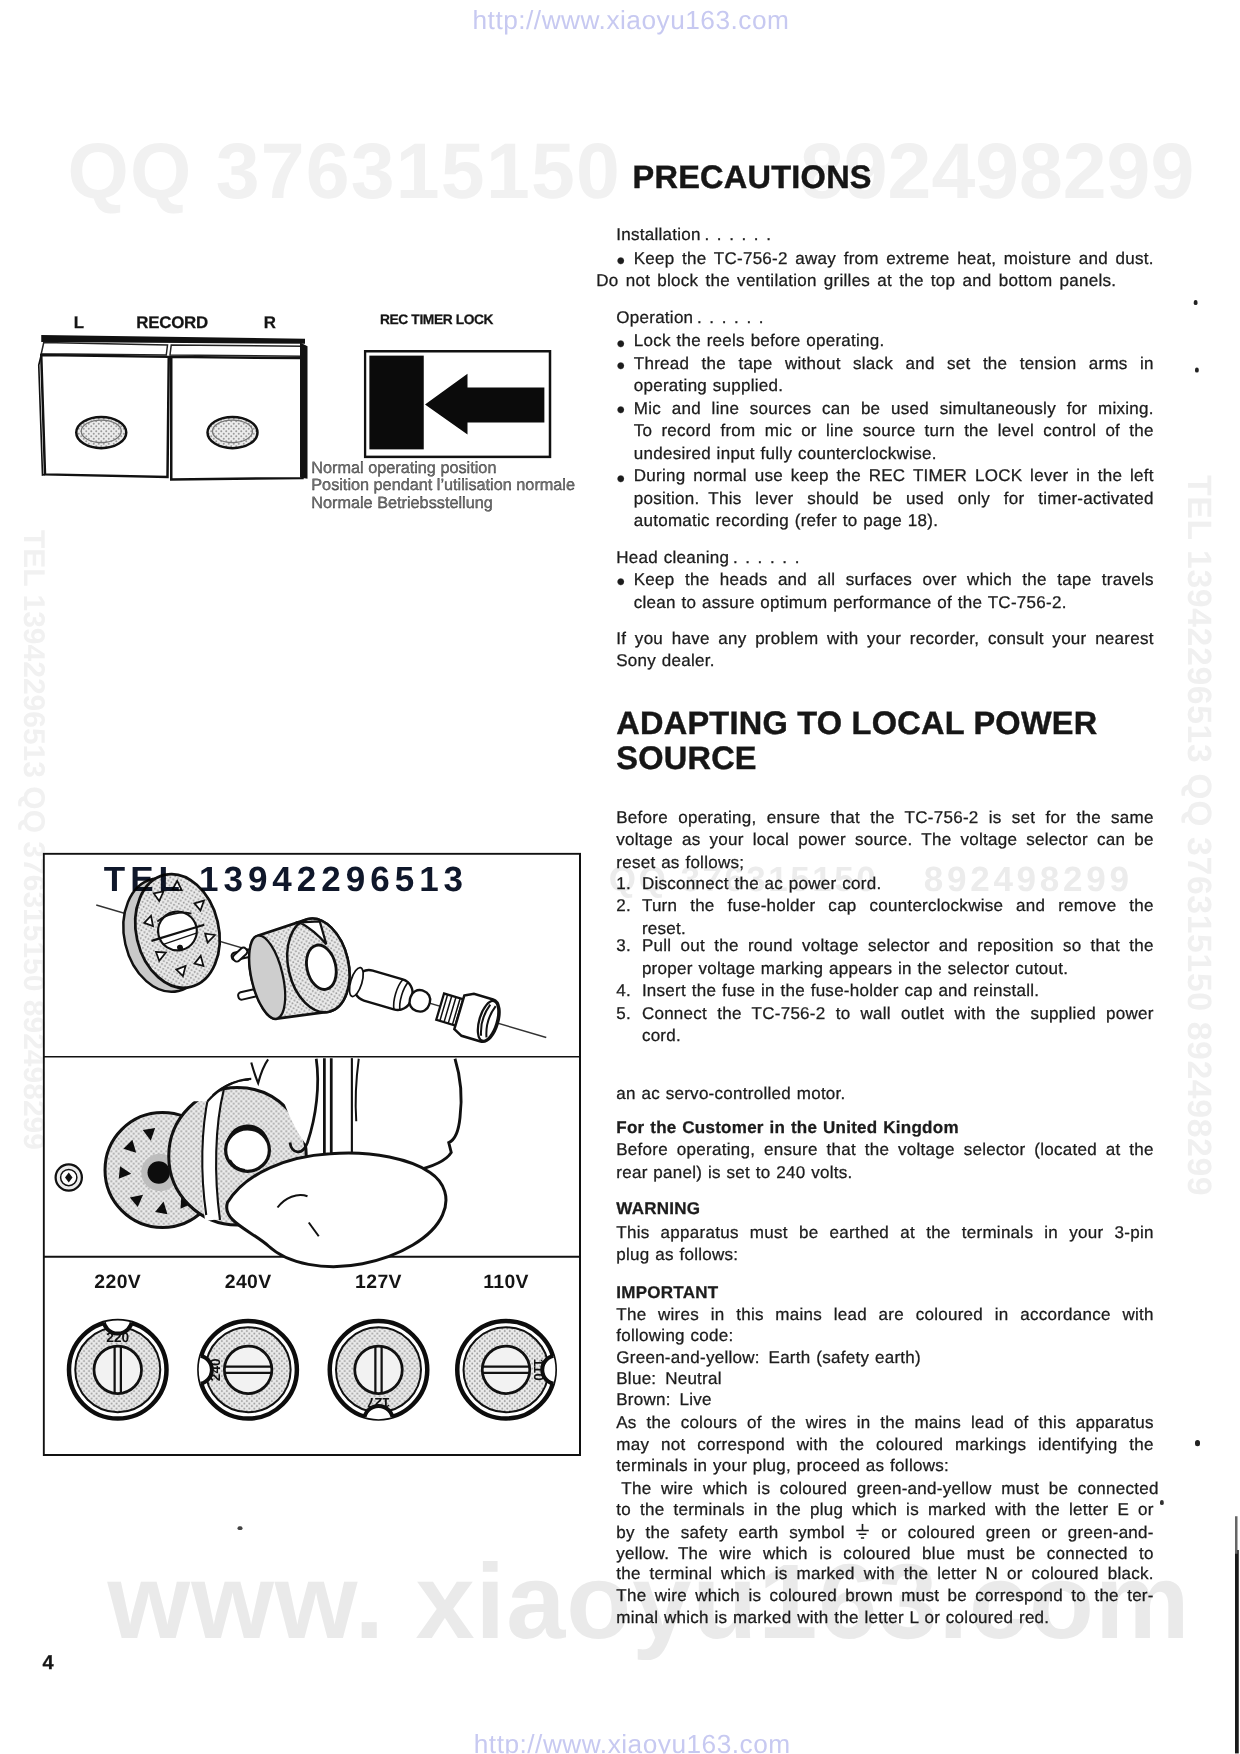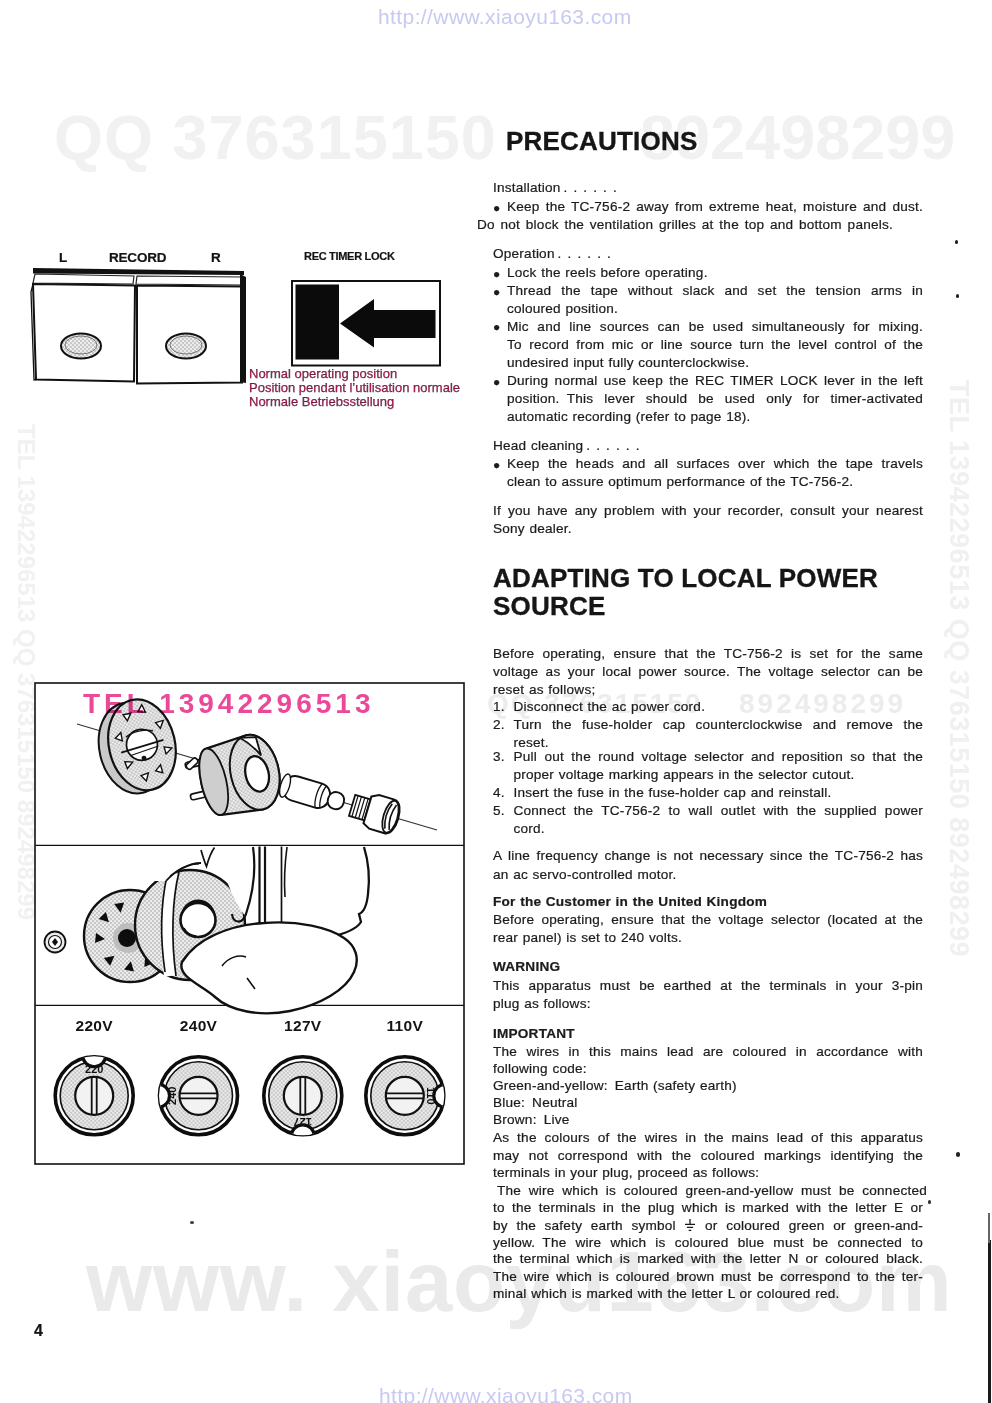--- a/index.html
+++ b/index.html
@@ -4,34 +4,34 @@
 #page{position:relative;width:992px;height:1403px;background:#ffffff;overflow:hidden;
   font-family:"Liberation Sans",sans-serif;color:#1a1a1a}
 .ln{position:absolute;font-size:13.6px;line-height:18px;white-space:nowrap;
   letter-spacing:0.22px;word-spacing:0.6px;color:#1c1c1c;-webkit-text-stroke:0.22px #1c1c1c}
 .jl{white-space:normal;text-align:justify;text-align-last:justify}
 .bold{font-weight:bold}
 .bu{position:absolute;left:-14px;top:0.5px;font-size:12px;line-height:18px}
 .nu{position:absolute;left:-20.5px;top:0}
 .hd{position:absolute;font-weight:bold;color:#161616;letter-spacing:0.2px;-webkit-text-stroke:0.35px #161616}
 .wm{position:absolute;font-weight:bold;white-space:nowrap;line-height:1;transform-origin:0 0;mix-blend-mode:multiply}
-.cap{position:absolute;font-size:13px;line-height:14.3px;white-space:nowrap;color:#be185d;-webkit-text-stroke:0.25px #1c1c1c}
+.cap{position:absolute;font-size:13px;line-height:14.3px;white-space:nowrap;color:#737373;-webkit-text-stroke:0.25px #1c1c1c}
 .lbl{position:absolute;font-weight:bold;font-size:13.5px;line-height:15px;white-space:nowrap;color:#141414;-webkit-text-stroke:0.2px #141414}
 </style></head><body>
 <div id="page">
 
 <div class="hd" style="left:506px;top:128.2px;font-size:26px;line-height:26px">PRECAUTIONS</div>
 <div class="hd" style="left:493px;top:563.7px;font-size:26px;line-height:28.4px">ADAPTING TO LOCAL POWER<br>SOURCE</div>
 <div class="ln" style="left:493px;top:179px;width:430px">Installation .  .  .  .  .  .</div>
 <div class="ln jl" style="left:507px;top:198.1px;width:416px"><span class="bu">●</span>Keep the TC-756-2 away from extreme heat, moisture and dust.</div>
 <div class="ln jl" style="left:477px;top:216.1px;width:416px">Do not block the ventilation grilles at the top and bottom panels.</div>
 <div class="ln" style="left:493px;top:244.5px;width:430px">Operation .  .  .  .  .  .</div>
 <div class="ln" style="left:507px;top:264.1px;width:416px"><span class="bu">●</span>Lock the reels before operating.</div>
 <div class="ln jl" style="left:507px;top:282.2px;width:416px"><span class="bu">●</span>Thread the tape without slack and set the tension arms in</div>
-<div class="ln" style="left:507px;top:300.3px;width:416px">coloured position.</div>
+<div class="ln" style="left:507px;top:300.3px;width:416px">operating supplied.</div>
 <div class="ln jl" style="left:507px;top:317.8px;width:416px"><span class="bu">●</span>Mic and line sources can be used simultaneously for mixing.</div>
 <div class="ln jl" style="left:507px;top:335.9px;width:416px">To record from mic or line source turn the level control of the</div>
 <div class="ln" style="left:507px;top:353.9px;width:416px">undesired input fully counterclockwise.</div>
 <div class="ln jl" style="left:507px;top:372px;width:416px"><span class="bu">●</span>During normal use keep the REC TIMER LOCK lever in the left</div>
 <div class="ln jl" style="left:507px;top:390.1px;width:416px">position. This lever should be used only for timer-activated</div>
 <div class="ln" style="left:507px;top:407.6px;width:416px">automatic recording (refer to page 18).</div>
 <div class="ln" style="left:493px;top:436.5px;width:430px">Head cleaning .  .  .  .  .  .</div>
 <div class="ln jl" style="left:507px;top:455.1px;width:416px"><span class="bu">●</span>Keep the heads and all surfaces over which the tape travels</div>
 <div class="ln" style="left:507px;top:473.1px;width:416px">clean to assure optimum performance of the TC-756-2.</div>
 <div class="ln jl" style="left:493px;top:501.5px;width:430px">If you have any problem with your recorder, consult your nearest</div>
@@ -40,21 +40,20 @@
 <div class="ln jl" style="left:493px;top:662.7px;width:430px">voltage as your local power source. The voltage selector can be</div>
 <div class="ln" style="left:493px;top:680.7px;width:430px">reset as follows;</div>
 <div class="ln" style="left:513.5px;top:697.8px;width:409.5px"><span class="nu">1.</span>Disconnect the ac power cord.</div>
 <div class="ln jl" style="left:513.5px;top:715.8px;width:409.5px"><span class="nu">2.</span>Turn the fuse-holder cap counterclockwise and remove the</div>
 <div class="ln" style="left:513.5px;top:733.5px;width:409.5px">reset.</div>
 <div class="ln jl" style="left:513.5px;top:748.3px;width:409.5px"><span class="nu">3.</span>Pull out the round voltage selector and reposition so that the</div>
 <div class="ln" style="left:513.5px;top:766.4px;width:409.5px">proper voltage marking appears in the selector cutout.</div>
 <div class="ln" style="left:513.5px;top:783.9px;width:409.5px"><span class="nu">4.</span>Insert the fuse in the fuse-holder cap and reinstall.</div>
 <div class="ln jl" style="left:513.5px;top:802px;width:409.5px"><span class="nu">5.</span>Connect the TC-756-2 to wall outlet with the supplied power</div>
 <div class="ln" style="left:513.5px;top:819.5px;width:409.5px">cord.</div>
-<div class="ln jl" style="left:493px;top:847.4px;width:430px">A line frequency change is not necessary since the TC-756-2 has</div>
 <div class="ln" style="left:493px;top:865.5px;width:430px">an ac servo-controlled motor.</div>
 <div class="ln bold" style="left:493px;top:892.9px;width:430px">For the Customer in the United Kingdom</div>
 <div class="ln jl" style="left:493px;top:910.9px;width:430px">Before operating, ensure that the voltage selector (located at the</div>
 <div class="ln" style="left:493px;top:929px;width:430px">rear panel) is set to 240 volts.</div>
 <div class="ln bold" style="left:493px;top:958.4px;width:430px">WARNING</div>
 <div class="ln jl" style="left:493px;top:976.5px;width:430px">This apparatus must be earthed at the terminals in your 3-pin</div>
 <div class="ln" style="left:493px;top:995.1px;width:430px">plug as follows:</div>
 <div class="ln bold" style="left:493px;top:1024.5px;width:430px">IMPORTANT</div>
 <div class="ln jl" style="left:493px;top:1042.6px;width:430px">The wires in this mains lead are coloured in accordance with</div>
 <div class="ln" style="left:493px;top:1059.6px;width:430px">following code:</div>
@@ -233,21 +232,21 @@
       </g>
       <text x="60.2" y="348.7" font-family="Liberation Sans" font-size="15.5" font-weight="bold" fill="#141414" text-anchor="middle" letter-spacing="0.3">220V</text>
       <text x="164.5" y="348.7" font-family="Liberation Sans" font-size="15.5" font-weight="bold" fill="#141414" text-anchor="middle" letter-spacing="0.3">240V</text>
       <text x="268.8" y="348.7" font-family="Liberation Sans" font-size="15.5" font-weight="bold" fill="#141414" text-anchor="middle" letter-spacing="0.3">127V</text>
       <text x="370.8" y="348.7" font-family="Liberation Sans" font-size="15.5" font-weight="bold" fill="#141414" text-anchor="middle" letter-spacing="0.3">110V</text>
     </svg>
 <div class="wm" style="left:378px;top:6px;font-size:21px;font-weight:normal;color:#c7c9f1;letter-spacing:0.4px">http://www.xiaoyu163.com</div>
 <div class="wm" style="left:379px;top:1385px;font-size:21px;font-weight:normal;color:#c7c9f1;letter-spacing:0.4px">http://www.xiaoyu163.com</div>
 <div class="wm" style="left:54px;top:106.4px;font-size:63px;color:#f1f1f1;letter-spacing:1px">QQ 376315150</div>
 <div class="wm" style="left:640px;top:106.4px;font-size:63px;color:#f1f1f1;letter-spacing:0">892498299</div>
-<div class="wm" style="left:83px;top:689.8px;font-size:28px;color:#ec4899;letter-spacing:4px">TEL 13942296513</div>
+<div class="wm" style="left:83px;top:689.8px;font-size:28px;color:#0f172a;letter-spacing:4px">TEL 13942296513</div>
 <div class="wm" style="left:487px;top:689.8px;font-size:28px;color:#ececec;letter-spacing:2px">QQ 376315150</div>
 <div class="wm" style="left:739px;top:689.8px;font-size:28px;color:#ececec;letter-spacing:3px">892498299</div>
 <div class="wm" style="left:86px;top:1238.7px;font-size:85px;color:#eaeaea;letter-spacing:0.8px">www. xiaoyu163.com</div>
 <div class="wm" style="left:38px;top:424px;font-size:24px;line-height:24px;color:#f1f1f1;transform:rotate(90deg)">TEL 13942296513 QQ 376315150 892498299</div>
 <div class="wm" style="left:972px;top:380px;font-size:27px;line-height:27px;color:#f0f0f0;letter-spacing:0.5px;transform:rotate(90deg)">TEL 13942296513 QQ 376315150 892498299</div>
 <div style="position:absolute;left:988px;top:1240px;width:3px;height:163px;background:#1a1a1a"></div>
 <div style="position:absolute;left:988px;top:1213px;width:2px;height:30px;background:#666"></div>
 <div style="position:absolute;left:955px;top:240px;width:3px;height:4px;background:#222;border-radius:2px"></div>
 <div style="position:absolute;left:956px;top:294px;width:3px;height:4px;background:#222;border-radius:2px"></div>
 <div style="position:absolute;left:956px;top:1152px;width:4px;height:5px;background:#222;border-radius:2px"></div>

